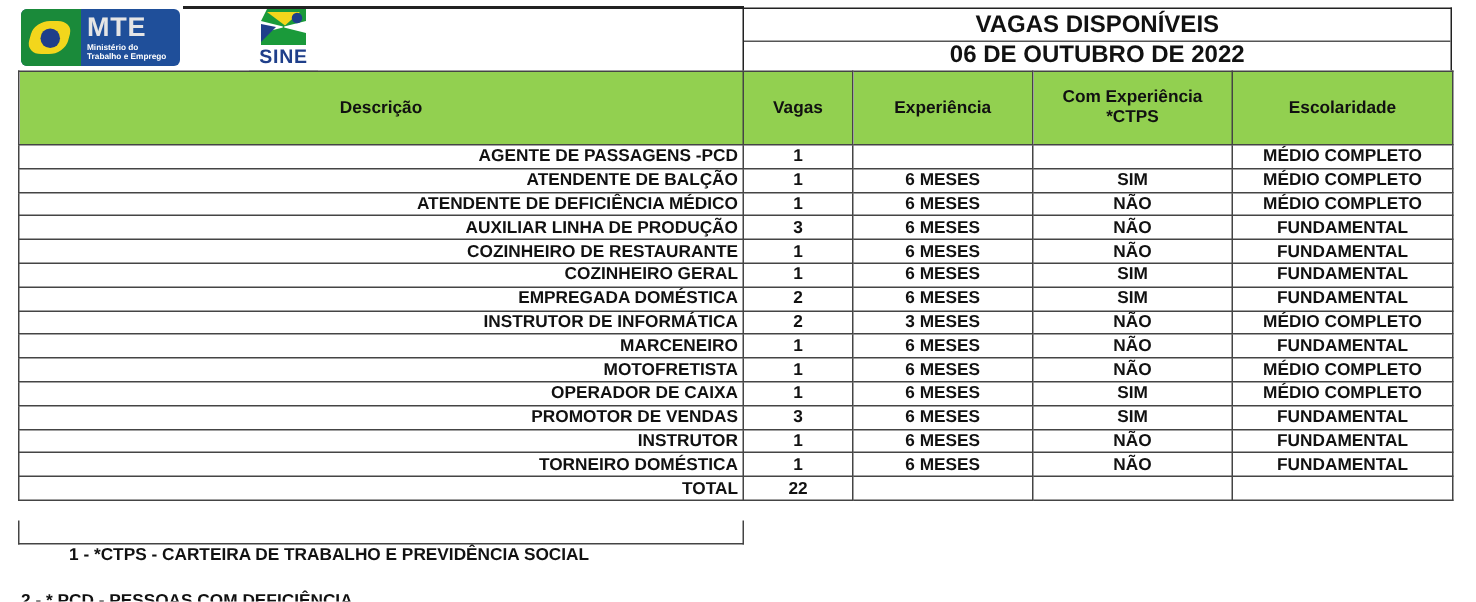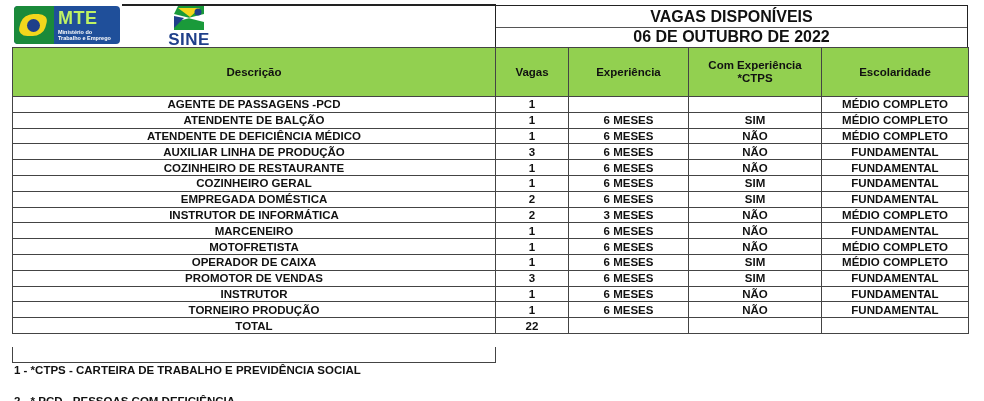--- a/index.html
+++ b/index.html
@@ -4,38 +4,38 @@
 <style>
   html, body { margin:0; padding:0; background:#ffffff; }
   body { width:984px; height:401px; position:relative; overflow:hidden;
          font-family:"Liberation Sans", sans-serif; color:#111; font-weight:bold; }
   .abs { position:absolute; box-sizing:border-box; }
   
   .mte-logo { left:14px; top:6px; width:106px; height:38px; background:#1f4f9a; border-radius:4px; overflow:hidden; }
   .mte-flag { position:absolute; left:0; top:0; width:40px; height:38px; background:#1a8a3a; }
   .mte-flag .diamond { position:absolute; left:6px; top:8px; width:26px; height:22px; background:#f3d61c; transform:skewX(-15deg); border-radius:40%; }
   .mte-flag .globe { position:absolute; left:13px; top:13px; width:13px; height:13px; background:#1f3f8a; border-radius:50%; }
-  .mte-text { position:absolute; left:44px; top:2px; color:#bef264; font-size:18px; font-weight:bold; letter-spacing:0.5px; }
+  .mte-text { position:absolute; left:44px; top:2px; color:#e5e5e5; font-size:18px; font-weight:bold; letter-spacing:0.5px; }
   .mte-sub { position:absolute; left:44px; top:23px; color:#fff; font-size:5.5px; line-height:6px; font-weight:bold; }
   .sine-logo { left:166px; top:6px; width:46px; height:44px; }
   .sine-flag { position:absolute; left:8px; top:0; width:30px; height:24px; }
-  .sine-text { position:absolute; left:0; top:24px; width:46px; text-align:center; font-size:17px; color:#1f3f8a; font-weight:bold; letter-spacing:0.5px; }
+  .sine-text { position:absolute; left:0; top:24px; width:46px; text-align:center; font-size:13px; color:#1f3f8a; font-weight:bold; letter-spacing:0.5px; }
   .sine-line { position:absolute; left:0; top:41px; width:46px; height:2px; background:#9aa; }
   
   .title-box { left:495px; top:5px; width:473px; height:42px; border:1.5px solid #222; border-bottom:none; }
   .title-row { position:absolute; left:0; width:100%; text-align:center; font-size:16px; }
   .title-row.r1 { top:2px; height:19px; border-bottom:1px solid #555; }
   .title-row.r2 { top:22px; height:19px; }
   .top-line { left:122px; top:4px; width:374px; height:1.5px; background:#222; }
   
   table.jobs { position:absolute; left:12px; top:47px; border-collapse:collapse; table-layout:fixed; }
   table.jobs td, table.jobs th { border:1px solid #444; padding:0 3px; font-size:11.5px; white-space:nowrap; overflow:hidden; }
   table.jobs thead th { background:#92d050; height:48px; font-size:11.5px; text-align:center; line-height:13px; }
   table.jobs tbody td { height:14.8px; line-height:14px; }
-  td.desc { text-align:center; }
+  td.desc { text-align:right; }
   td.c { text-align:center; }
   .spacer-row { left:12px; top:347px; width:484px; height:16px; border:1px solid #444; border-top:none; }
   .note { left:14px; font-size:11.5px; }
 </style>
 </head>
 <body>
 
 <div class="abs mte-logo">
   <div class="mte-flag">
     <div class="diamond"></div>
@@ -172,32 +172,32 @@
       <td class="c">FUNDAMENTAL</td>
     </tr>
     <tr>
       <td class="desc">INSTRUTOR</td>
       <td class="c">1</td>
       <td class="c">6 MESES</td>
       <td class="c">NÃO</td>
       <td class="c">FUNDAMENTAL</td>
     </tr>
     <tr>
-      <td class="desc">TORNEIRO PRODUÇÃO</td>
+      <td class="desc">TORNEIRO DOMÉSTICA</td>
       <td class="c">1</td>
       <td class="c">6 MESES</td>
       <td class="c">NÃO</td>
       <td class="c">FUNDAMENTAL</td>
     </tr>
     <tr class="total">
       <td class="desc">TOTAL</td>
       <td class="c">22</td>
       <td class="c"></td>
       <td class="c"></td>
       <td class="c"></td>
     </tr>
   </tbody>
 </table>
 
 <div class="abs spacer-row"></div>
 
-<div class="abs note" style="top:364px;">1 - *CTPS - CARTEIRA DE TRABALHO E PREVIDÊNCIA SOCIAL</div>
+<div class="abs note" style="top:364px;margin-left:32px;">1 - *CTPS - CARTEIRA DE TRABALHO E PREVIDÊNCIA SOCIAL</div>
 <div class="abs note" style="top:395px;">2 - * PCD - PESSOAS COM DEFICIÊNCIA</div>
 
 </body></html>

